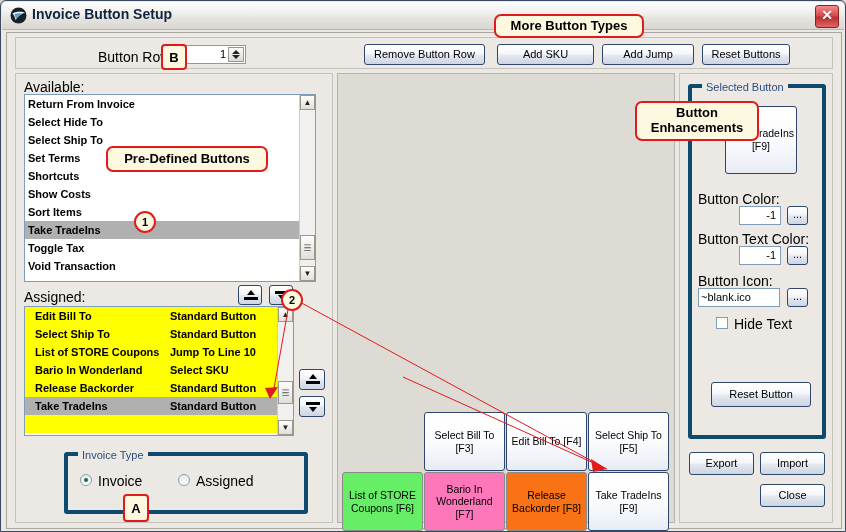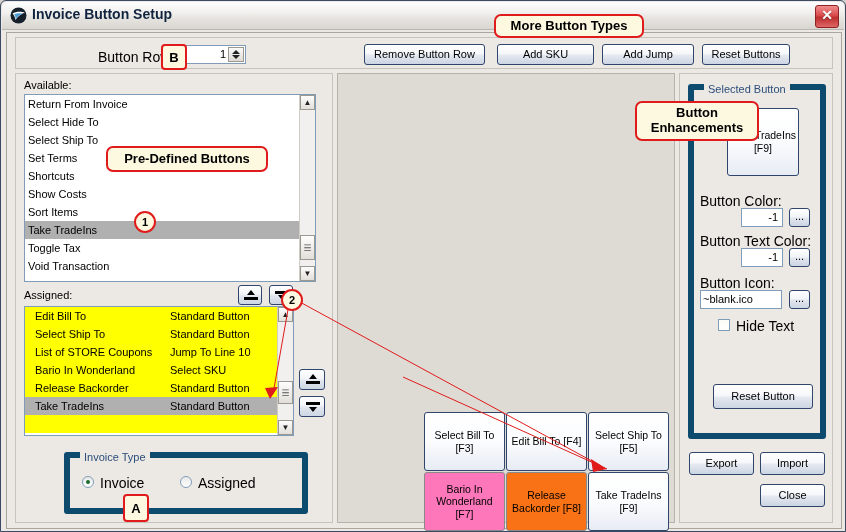--- a/index.html
+++ b/index.html
@@ -86,29 +86,29 @@
     box-sizing:border-box;cursor:pointer;
     display:flex;align-items:center;justify-content:center;
     line-height:1.15;
   }
 
   
   .leftpanel{
     position:absolute;left:8px;top:40px;width:318px;height:450px;
     background:#ece9e4;border:1px solid #c6c3bd;box-sizing:border-box;
   }
-  .sect-label{position:absolute;font-size:11px;color:#000;}
+  .sect-label{position:absolute;font-size:14px;color:#000;}
 
   .listbox{
     position:absolute;background:#ffffff;
     border:1px solid #7f9db9;box-sizing:border-box;overflow:hidden;
   }
   .listrow{
     height:18px;line-height:18px;padding-left:3px;
-    font-size:11px;color:#000;white-space:nowrap;cursor:default;
+    font-size:11px;color:#000;white-space:nowrap;cursor:default;font-weight:bold;
   }
   .listrow.sel{background:#b0b0b0;color:#000;}
   .assigned .listrow{background:#ffff00;}
   .assigned .listrow.sel{background:#b0b0b0;}
   .assigned .col2{position:absolute;left:145px;}
   .arow{position:relative;padding-left:10px;}
 
   
   .vscroll{
     position:absolute;top:0;right:0;width:16px;height:100%;
@@ -142,21 +142,21 @@
     border-left:4px solid transparent;border-right:4px solid transparent;
   }
   .movebtn .bar{position:absolute;left:5px;width:14px;height:3px;background:#000;}
   .mb-up .tri{top:4px;border-bottom:5px solid #000;}
   .mb-up .bar{top:11px;}
   .mb-dn .tri{bottom:4px;border-top:5px solid #000;}
   .mb-dn .bar{top:5px;}
 
   
   .groupbox{
-    position:absolute;border:6px solid #0c4a6e;border-radius:3px;box-sizing:border-box;
+    position:absolute;border:4px solid #0c4a6e;border-radius:3px;box-sizing:border-box;
   }
   .group-title{
     position:absolute;top:-7px;left:10px;padding:0 4px;background:#ece9e4;
     font-size:11px;color:#2a4d7a;
   }
   .radio{
     position:absolute;width:12px;height:12px;border-radius:50%;
     background:linear-gradient(to bottom,#e9e9e9,#ffffff);
     border:1px solid #7f9db9;box-sizing:border-box;cursor:pointer;
   }
@@ -349,20 +349,21 @@
         <div class="lbl" style="position:absolute;left:128px;top:17px;">Assigned</div>
       </div>
     </div>
 
     <div class="centerpanel">
 
       <div class="gridbtn" style="left:86px;top:338px;width:81px;height:59px;">Select Bill To [F3]</div>
       <div class="gridbtn" style="left:168px;top:338px;width:81px;height:59px;">Edit Bill To [F4]</div>
       <div class="gridbtn" style="left:250px;top:338px;width:81px;height:59px;">Select Ship To [F5]</div>
 
+      <div class="gridbtn flat" style="left:4px;top:398px;width:81px;height:59px;background:#66ef66;">List of STORE Coupons [F6]</div>
       <div class="gridbtn flat" style="left:86px;top:398px;width:81px;height:59px;background:#ff77bb;">Bario In Wonderland [F7]</div>
       <div class="gridbtn flat" style="left:168px;top:398px;width:81px;height:59px;background:#f97316;">Release Backorder [F8]</div>
       <div class="gridbtn" style="left:250px;top:398px;width:81px;height:59px;">Take TradeIns [F9]</div>
     </div>
 
     <div class="rightpanel">
 
       <div class="groupbox" style="left:8px;top:10px;width:138px;height:355px;">
         <div class="group-title">Selected Button</div>
 

